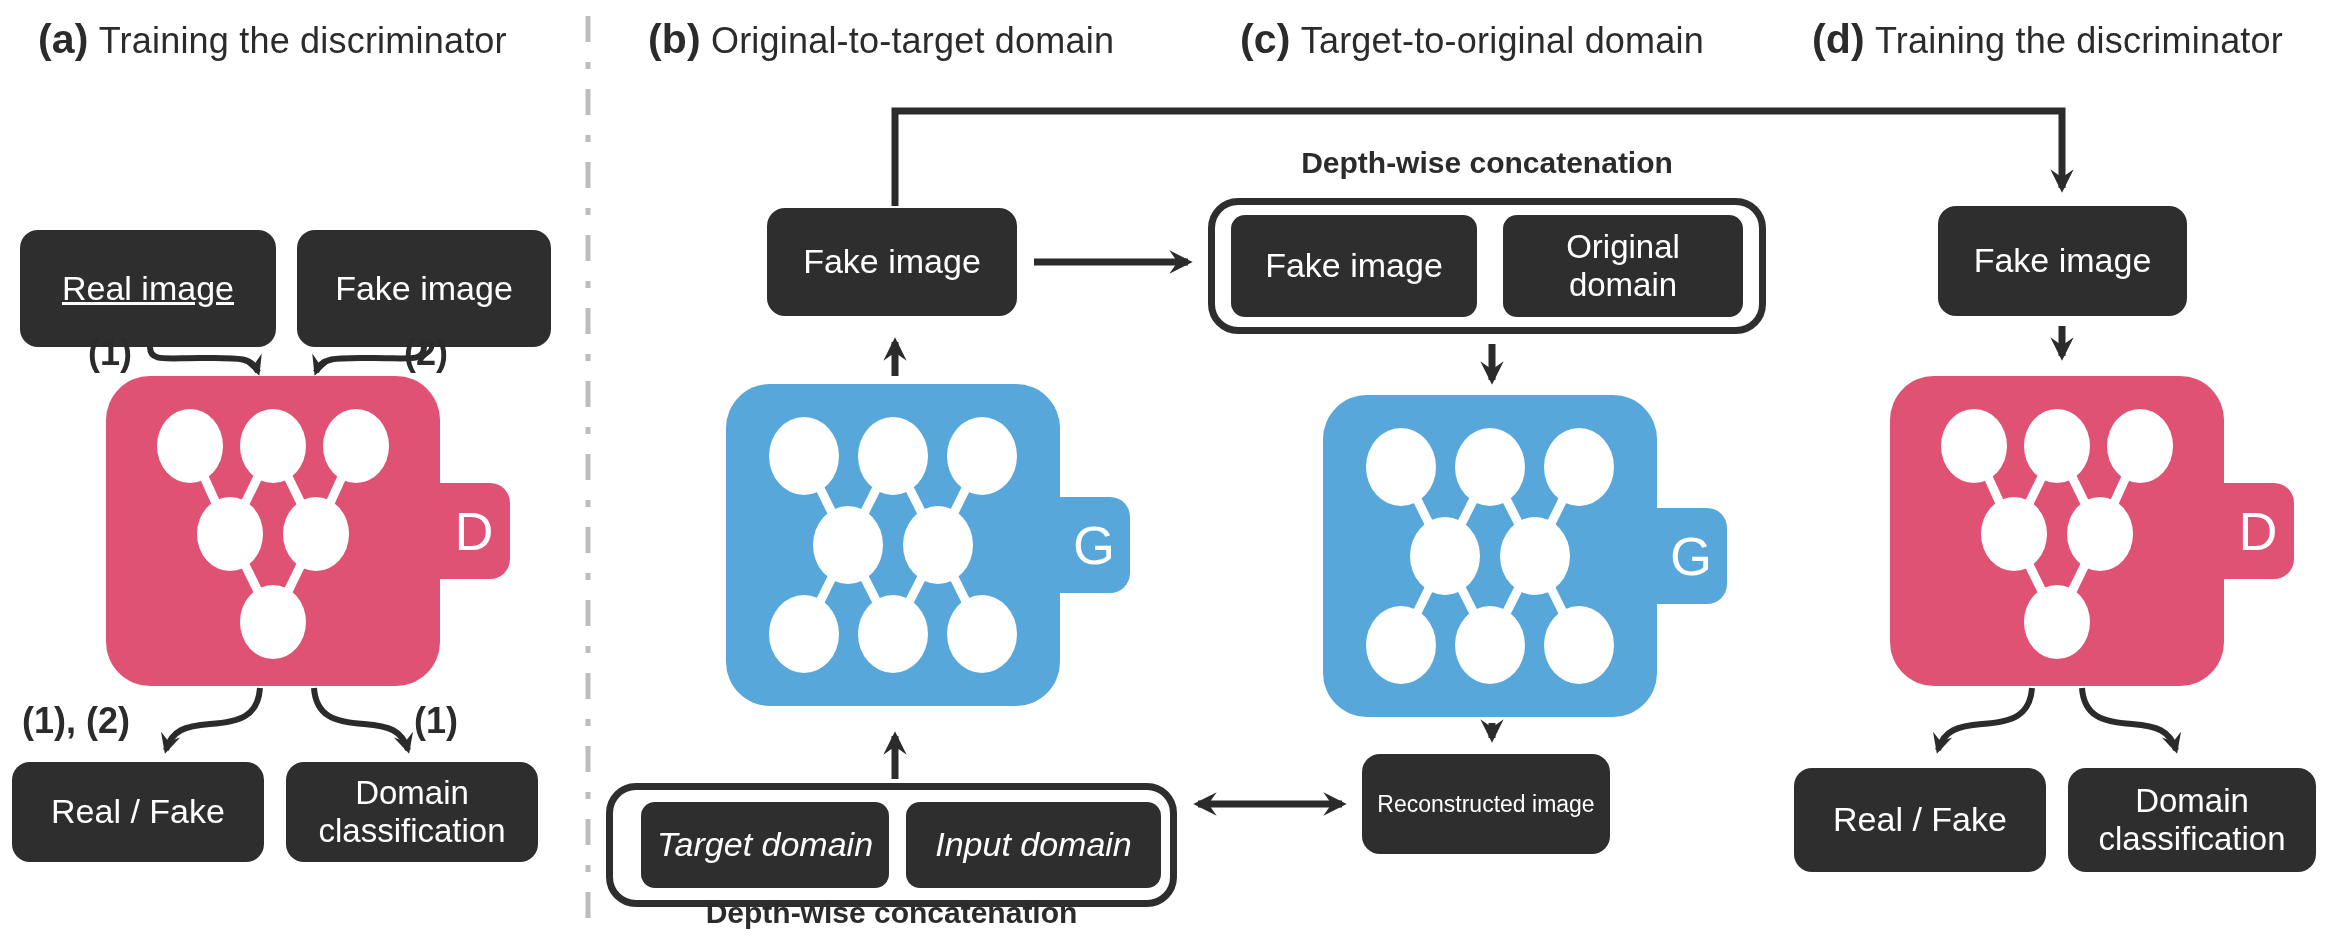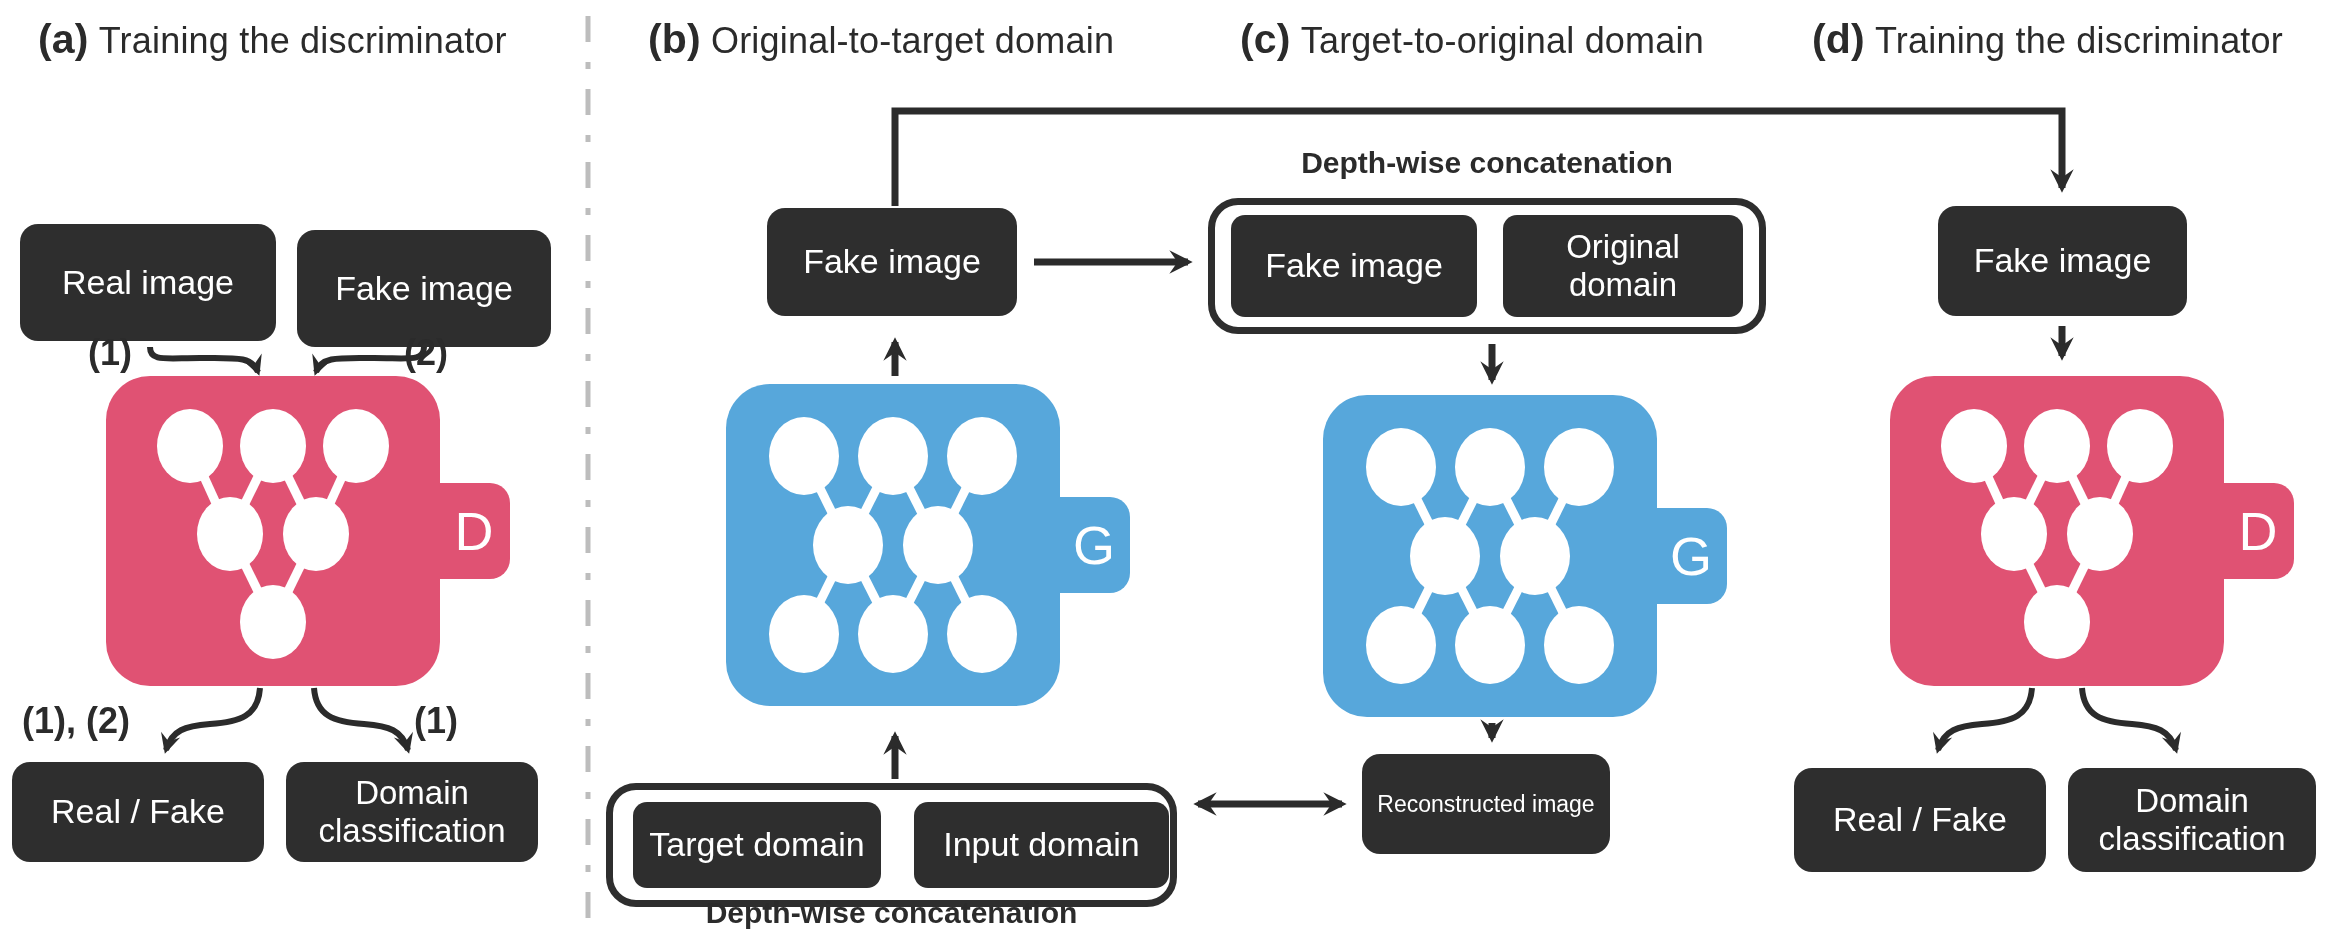--- a/index.html
+++ b/index.html
@@ -77,21 +77,21 @@
   <div class="hdr" style="left:648px">
     <span class="tag">(b)</span><span>Original-to-target domain</span>
   </div>
   <div class="hdr" style="left:1240px">
     <span class="tag">(c)</span><span>Target-to-original domain</span>
   </div>
   <div class="hdr" style="left:1812px">
     <span class="tag">(d)</span><span>Training the discriminator</span>
   </div>
 
-  <div class="dbox" style="left:20px; top:224px; width:256px; height:117px;">Real image</div>
+  <div class="dbox" style="left:20px; top:230px; width:256px; height:117px;text-decoration:underline;">Real image</div>
   <div class="dbox" style="left:297px; top:230px; width:254px; height:117px;">Fake image</div>
   <div class="nlabel" style="left:88px; top:332px;">(1)</div>
   <div class="nlabel" style="left:404px; top:332px;">(2)</div>
 
   <div class="machine pink" style="left:106px; top:376px; width:334px; height:310px;">
     <svg class="net" viewBox="0 0 334 310">
       <line x1="84" y1="70" x2="124" y2="158"></line>
       <line x1="167" y1="70" x2="124" y2="158"></line>
       <line x1="167" y1="70" x2="210" y2="158"></line>
       <line x1="250" y1="70" x2="210" y2="158"></line>
@@ -129,21 +129,21 @@
       <ellipse cx="256" cy="72" rx="35" ry="39"></ellipse>
       <ellipse cx="122" cy="161" rx="35" ry="39"></ellipse>
       <ellipse cx="212" cy="161" rx="35" ry="39"></ellipse>
       <ellipse cx="78" cy="250" rx="35" ry="39"></ellipse>
       <ellipse cx="167" cy="250" rx="35" ry="39"></ellipse>
       <ellipse cx="256" cy="250" rx="35" ry="39"></ellipse>
     </svg>
     <div class="tab">G</div>
   </div>
 
-  <div class="concat" style="left:606px; top:783px; width:571px; height:124px; padding:0 20px; gap:33px;">
+  <div class="concat" style="left:606px; top:783px; width:571px; height:124px; padding:0 28px; gap:17px;font-style:italic;">
     <div class="dbox" style="width:248px; height:86px;">Target domain</div>
     <div class="dbox" style="width:255px; height:86px;">Input domain</div>
   </div>
   <div class="caption" style="left:606px; top:896px; width:571px;">Depth-wise concatenation</div>
 
   <div class="caption" style="left:1208px; top:146px; width:558px;">Depth-wise concatenation</div>
   <div class="concat" style="left:1208px; top:198px; width:558px; height:136px; padding:0 16px; gap:26px;">
     <div class="dbox" style="width:246px; height:102px;">Fake image</div>
     <div class="dbox" style="width:240px; height:102px; font-size:33px;">Original domain</div>
   </div>

